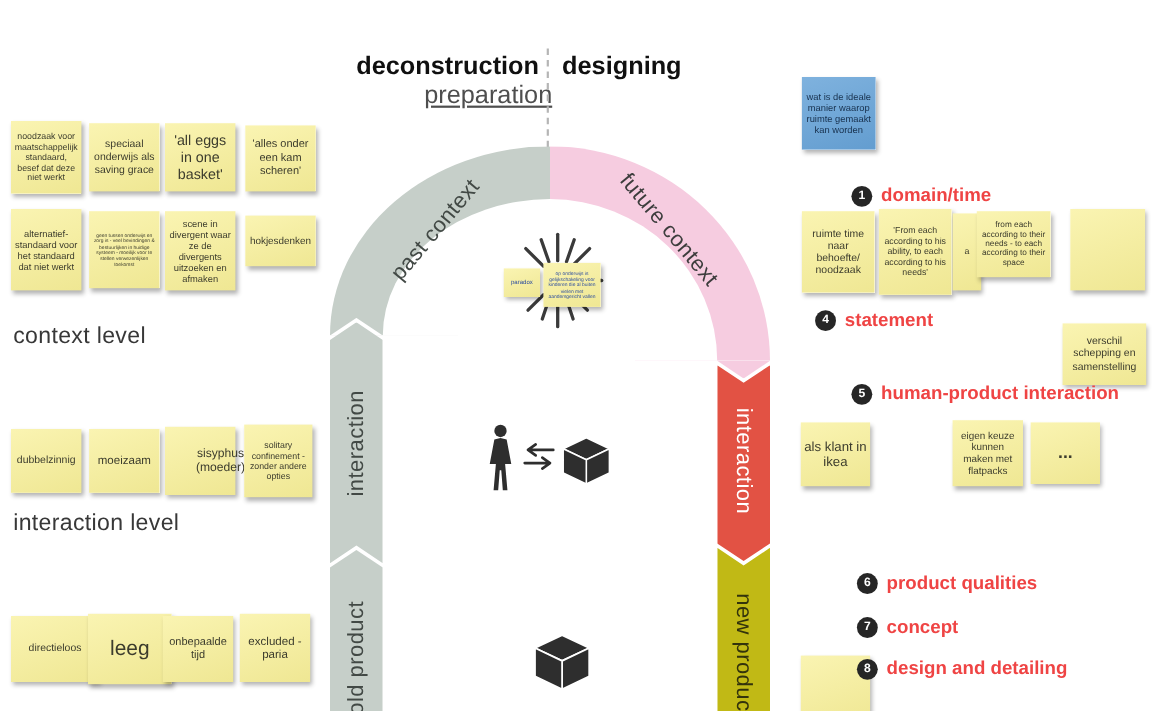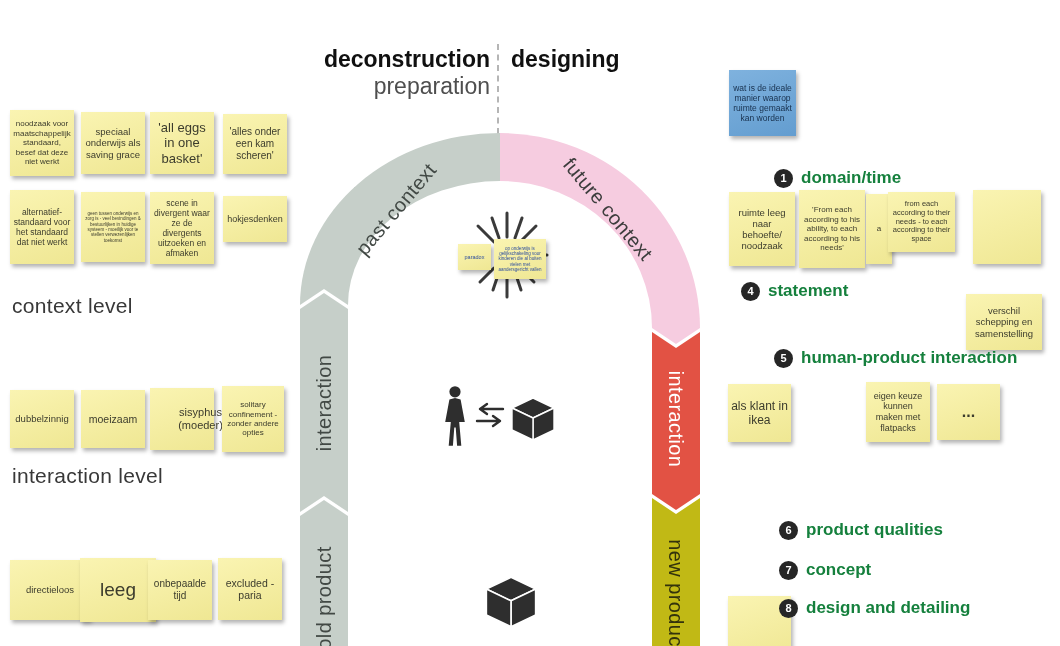--- a/index.html
+++ b/index.html
@@ -51,32 +51,32 @@
   .lbl-future{left:528px;top:158px;transform:rotate(50deg);color:#3d3d3d;}
   .lbl-int-left{left:249px;top:352px;width:150px;transform:rotate(-90deg);}
   .lbl-old{left:249px;top:547px;width:150px;transform:rotate(-90deg);}
   .lbl-int-right{left:601px;top:368px;width:150px;transform:rotate(90deg);color:#ffffff;}
   .lbl-new{left:601px;top:545px;width:150px;transform:rotate(90deg);color:#33330c;}
 
   
   .step{position:absolute;display:flex;align-items:center;gap:8px;}
   .step-badge{width:19px;height:19px;border-radius:50%;background:#262626;color:#fff;
     font-size:11px;font-weight:bold;display:flex;align-items:center;justify-content:center;flex:0 0 19px;}
-  .step-label{font-size:17px;color:#15803d;font-weight:600;white-space:nowrap;}
+  .step-label{font-size:17px;color:#ef4444;font-weight:600;white-space:nowrap;}
 
   .icon{position:absolute;}
 </style>
 </head>
 <body>
 
 <div class="canvas">
 
   <div class="hdr right-align" style="left:240px;top:6px;width:250px;">deconstruction</div>
   <div class="hdr" style="left:511px;top:6px;">designing</div>
-  <div class="hdr-sub right-align" style="left:240px;top:33px;width:250px;">preparation</div>
+  <div class="hdr-sub right-align" style="left:252px;top:33px;width:250px;text-decoration:underline;">preparation</div>
   <div class="divider-v"></div>
   <div class="divider-bottom"></div>
 
   <div class="arc-left"></div>
   <div class="arc-right"></div>
   <div class="notch-white"></div>
   <div class="seg seg-int-left"></div>
   <div class="seg seg-old"></div>
   <div class="pink-arrow"></div>
   <div class="seg seg-int-right"></div>
@@ -156,21 +156,21 @@
   <div class="note" style="left:218px;top:518px;width:64px;height:62px;font-size:10.5px;">excluded - paria</div>
   <div class="note" style="left:148px;top:520px;width:64px;height:60px;font-size:10px;">onbepaalde tijd</div>
 
   <div class="note note-blue" style="left:729px;top:30px;width:67px;height:66px;font-size:8.5px;">wat is de ideale manier waarop ruimte gemaakt kan worden</div>
 
   <div class="step" style="left:774px;top:128px;">
     <div class="step-badge">1</div>
     <div class="step-label">domain/time</div>
   </div>
 
-  <div class="note" style="left:729px;top:152px;width:66px;height:74px;font-size:9.5px;">ruimte leeg naar behoefte/ noodzaak</div>
+  <div class="note" style="left:729px;top:152px;width:66px;height:74px;font-size:9.5px;">ruimte time naar behoefte/ noodzaak</div>
   <div class="note" style="left:799px;top:150px;width:66px;height:78px;font-size:8px;">'From each according to his ability, to each according to his needs'</div>
   <div class="note" style="left:866px;top:154px;width:26px;height:70px;font-size:8px;">a</div>
   <div class="note" style="left:888px;top:152px;width:67px;height:60px;font-size:7.5px;">from each according to their needs - to each according to their space</div>
   <div class="note" style="left:973px;top:150px;width:68px;height:74px;"></div>
 
   <div class="step" style="left:741px;top:241px;">
     <div class="step-badge">4</div>
     <div class="step-label">statement</div>
   </div>
   <div class="note" style="left:966px;top:254px;width:76px;height:56px;font-size:9.5px;">verschil schepping en samenstelling</div>

